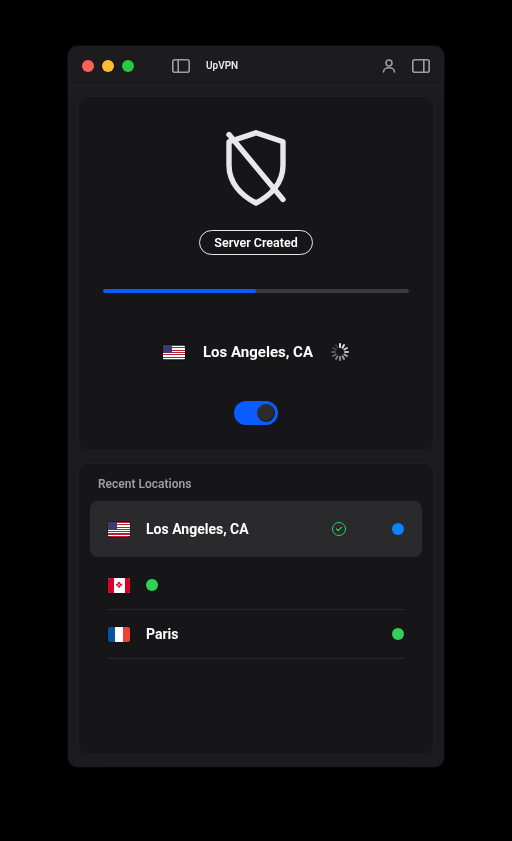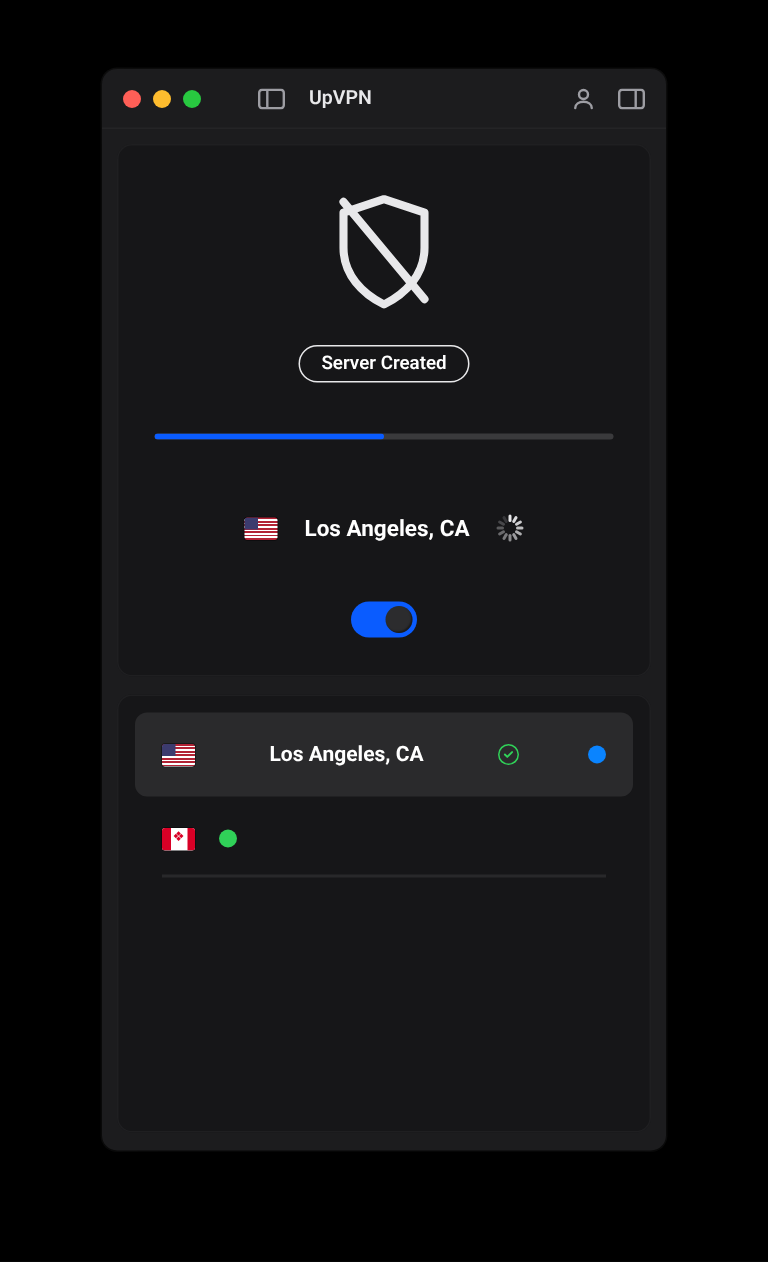--- a/index.html
+++ b/index.html
@@ -41,34 +41,33 @@
   .dot.yellow{ background: #febc2e; }
   .dot.green { background: #28c840; }
   .tb-spacer { width: 18px; }
   .tb-icon {
     width: 18px; height: 18px;
     display: flex; align-items: center; justify-content: center;
     color: #9d9da3;
   }
   .title {
     color: #e8e8ea;
-    font-size: 13px;
+    font-size: 10px;
     font-weight: 600;
     margin-left: 6px;
     flex: 0 0 auto;
   }
   .tb-flex { flex: 1; }
   .tb-right { display: flex; gap: 14px; align-items: center; }
   .content {
     padding: 10px 10px 12px 10px;
     display: flex;
     flex-direction: column;
     gap: 12px;
     flex: 1;
-    text-align: center;
   }
   .card, .card2 {
     background: #161618;
     border-radius: 10px;
     box-shadow: inset 0 0 0 1px rgba(255,255,255,0.04);
   }
   .card {
     padding: 20px 18px 26px 18px;
     display: flex;
     flex-direction: column;
@@ -333,37 +332,43 @@
             <span></span>
         </div>
       </div>
 
       <div class="toggle">
         <div class="knob"></div>
       </div>
     </div>
 
     <div class="card2">
+      <div class="section-title">Recent Locations</div>
       <div id="recent-list">
           <div class="loc-item selected">
             <span class="flag us"></span>
             <span class="loc-label">Los Angeles, CA</span>
             <span class="check-ring">
               <svg width="8" height="8" viewBox="0 0 10 10">
                 <path d="M2 5 L4 7 L8 3" stroke="#30d158" stroke-width="1.6" fill="none" stroke-linecap="round" stroke-linejoin="round"></path>
               </svg>
             </span>
             <span style="width: 14px;"></span>
             <span class="status-dot blue"></span>
           </div>
           <div class="loc-item">
             <span class="flag ca">
               <span class="leaf">❖</span>
             </span>
             <span class="status-dot green"></span>
           </div>
           <div class="sep"></div>
+          <div class="loc-item">
+            <span class="flag fr"></span>
+            <span class="loc-label">Paris</span>
+            <span class="status-dot green"></span>
+          </div>
           <div class="sep"></div>
         </div>
     </div>
 
   </div>
 </div>
 
 </body></html>

